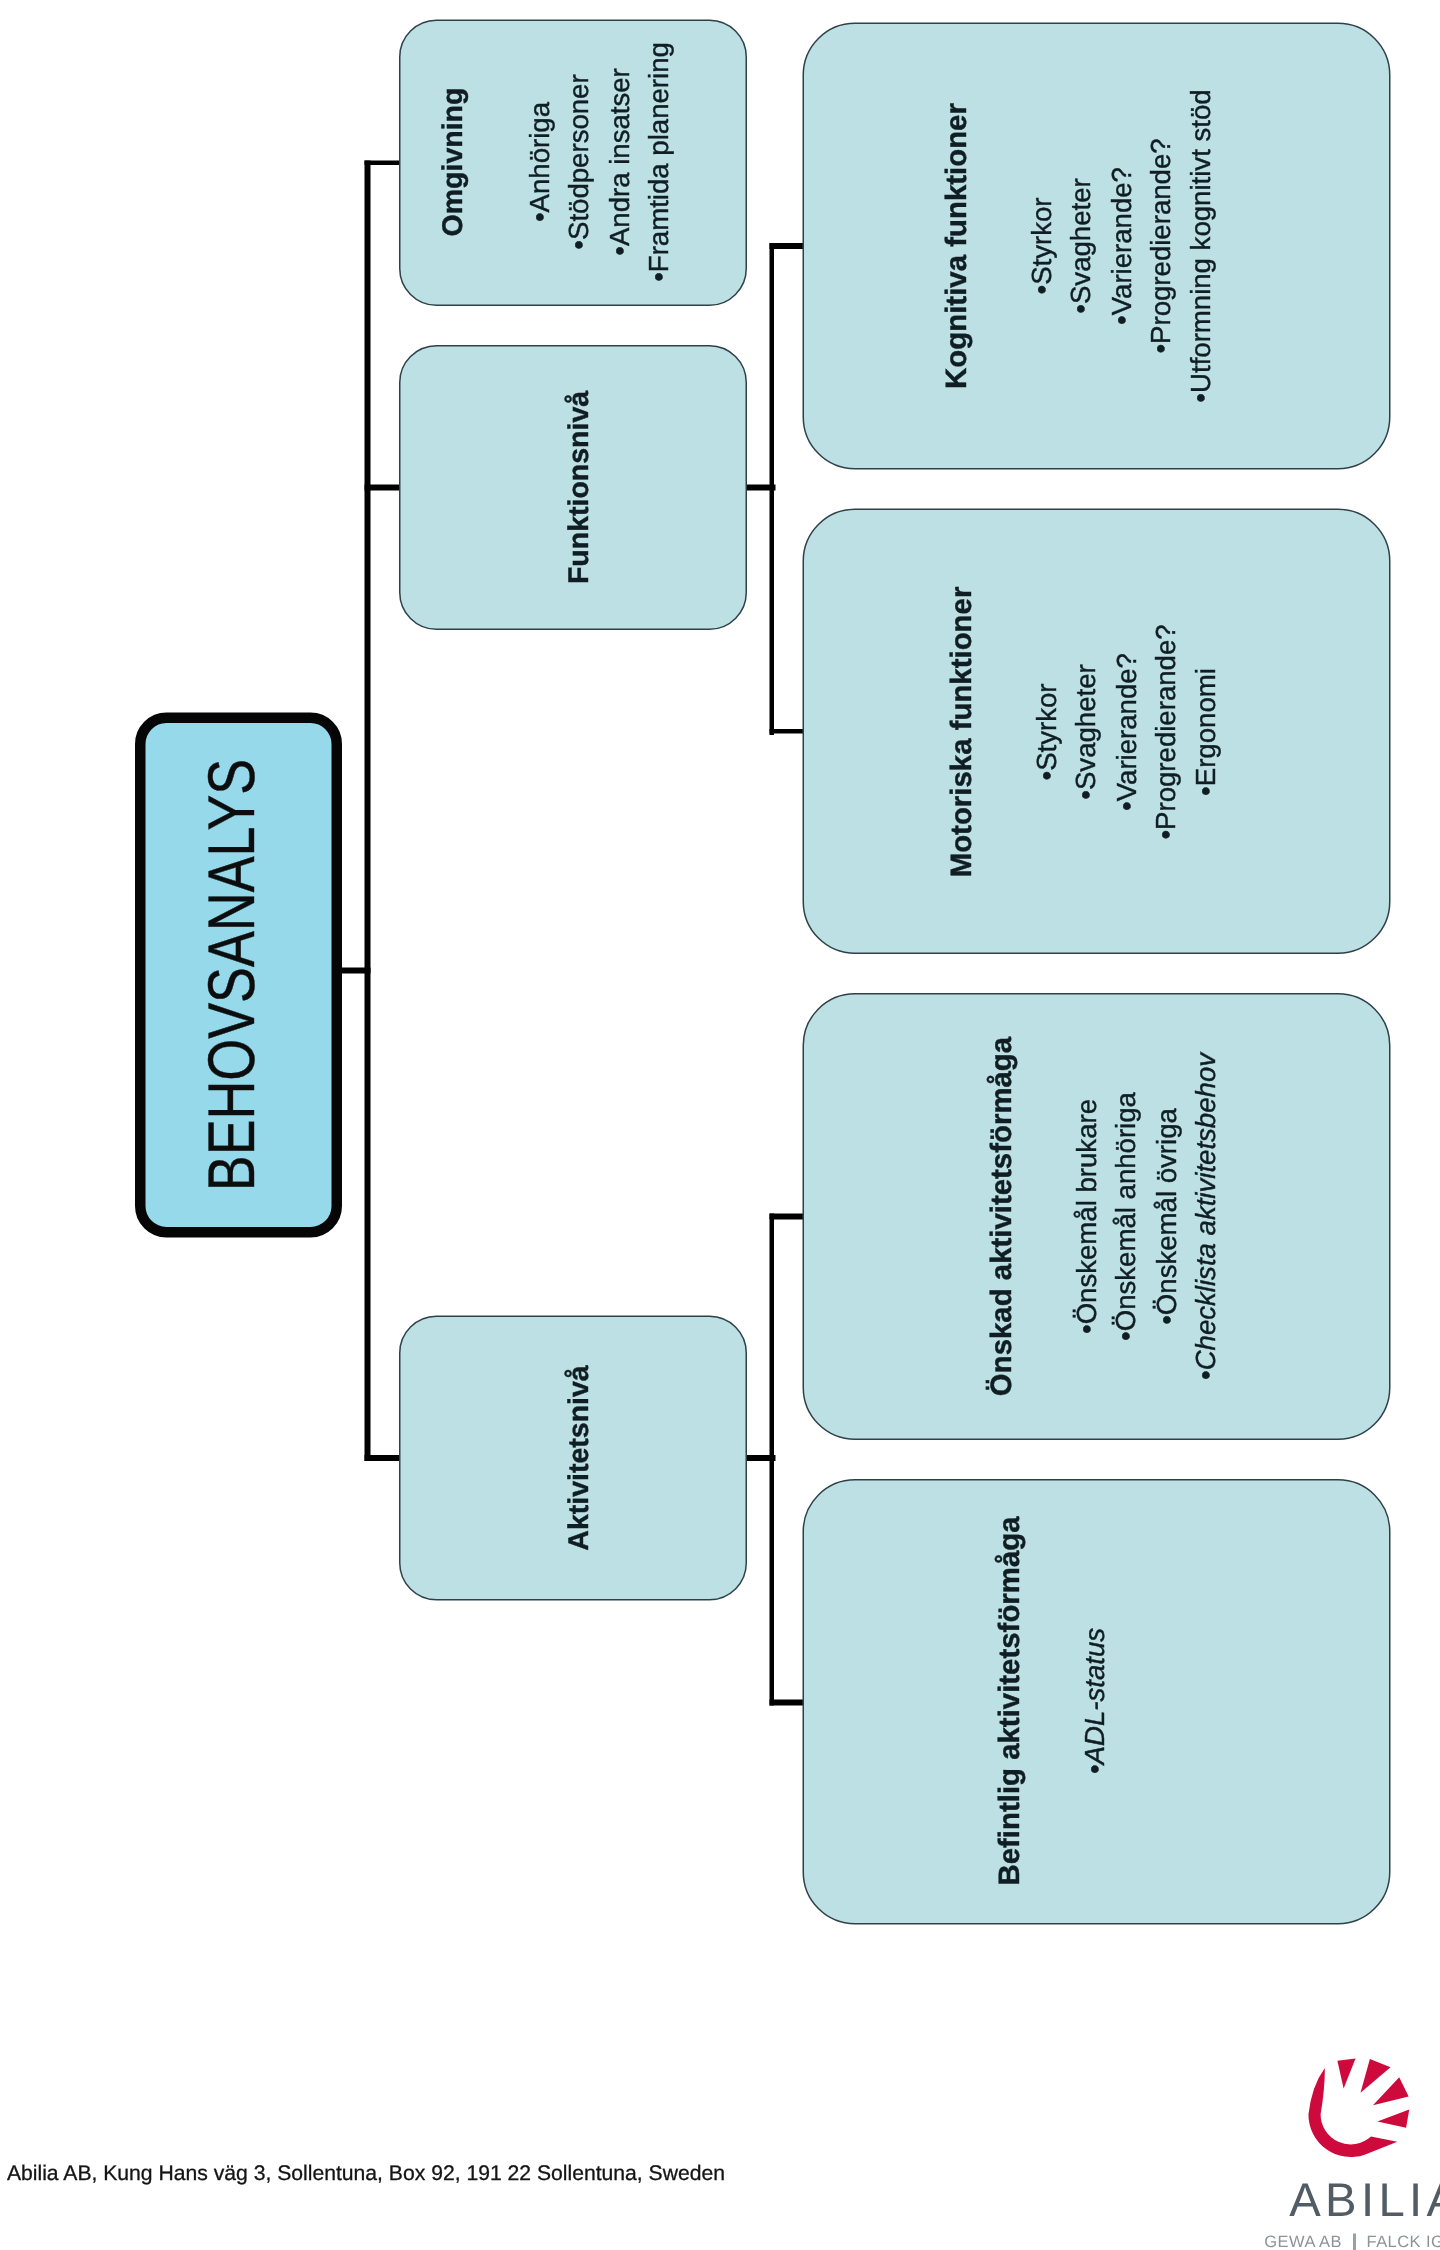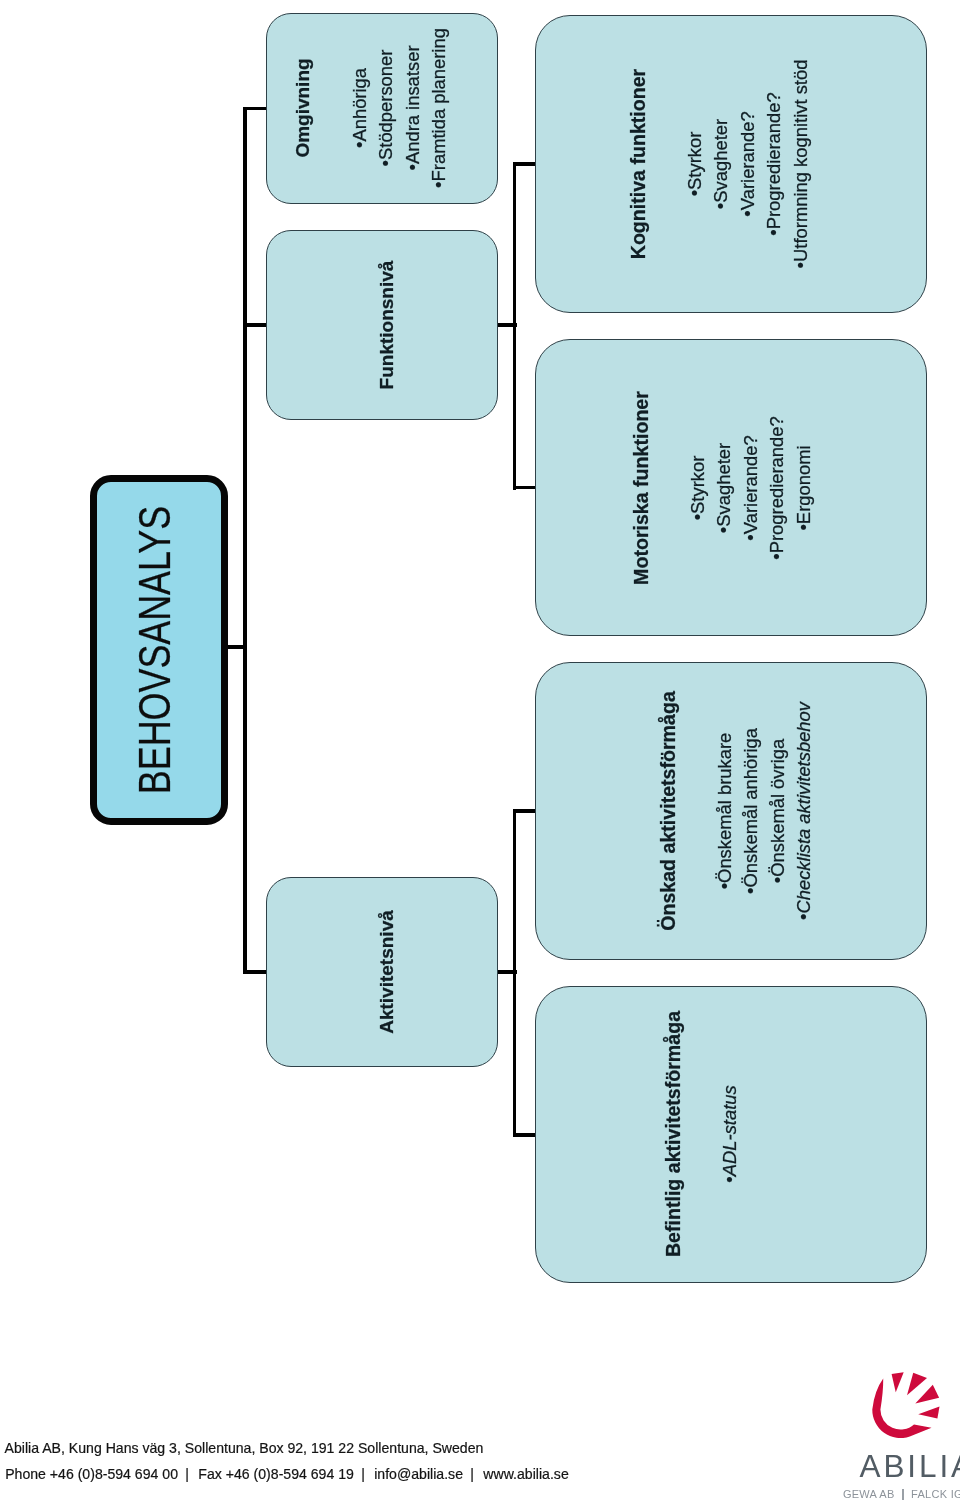--- a/index.html
+++ b/index.html
@@ -142,21 +142,20 @@
       <div class="vtext" style="--dx:-29.2px">
         <div class="title"><span>Befintlig aktivitetsförmåga</span></div>
         <div class="blank"></div>
         <div class="li ital"><span>ADL-status</span></div>
       </div>
     </div>
   </div>
 
   <div class="footer">
     <div class="ftxt addr">Abilia AB, Kung Hans väg 3, Sollentuna, Box 92, 191 22 Sollentuna, Sweden</div>
-    <div class="ftxt cont"><span>Phone +46 (0)8-594 694 00</span><span class="sep">|</span><span>Fax +46 (0)8-594 694 19</span><span class="sep">|</span><span>info@abilia.se</span><span class="sep">|</span><span>www.abilia.se</span></div>
     <div class="logo">
       <svg width="118" height="128" viewBox="0 0 118 128">
         <g fill="#ce0a3c" transform="translate(68.5 38.5)">
           <path d="M -17.27 -30.9
                    Q -26.0 -19.0 -28.2 0
                    A 28.2 28.2 0 0 0 9.28 26.95
                    L 31.02 18.27
                    L 13.5 14.89
                    A 20.1 20.1 0 0 1 -20.1 0
                    Q -17.2 -17.0 -17.27 -30.9 Z"></path>

